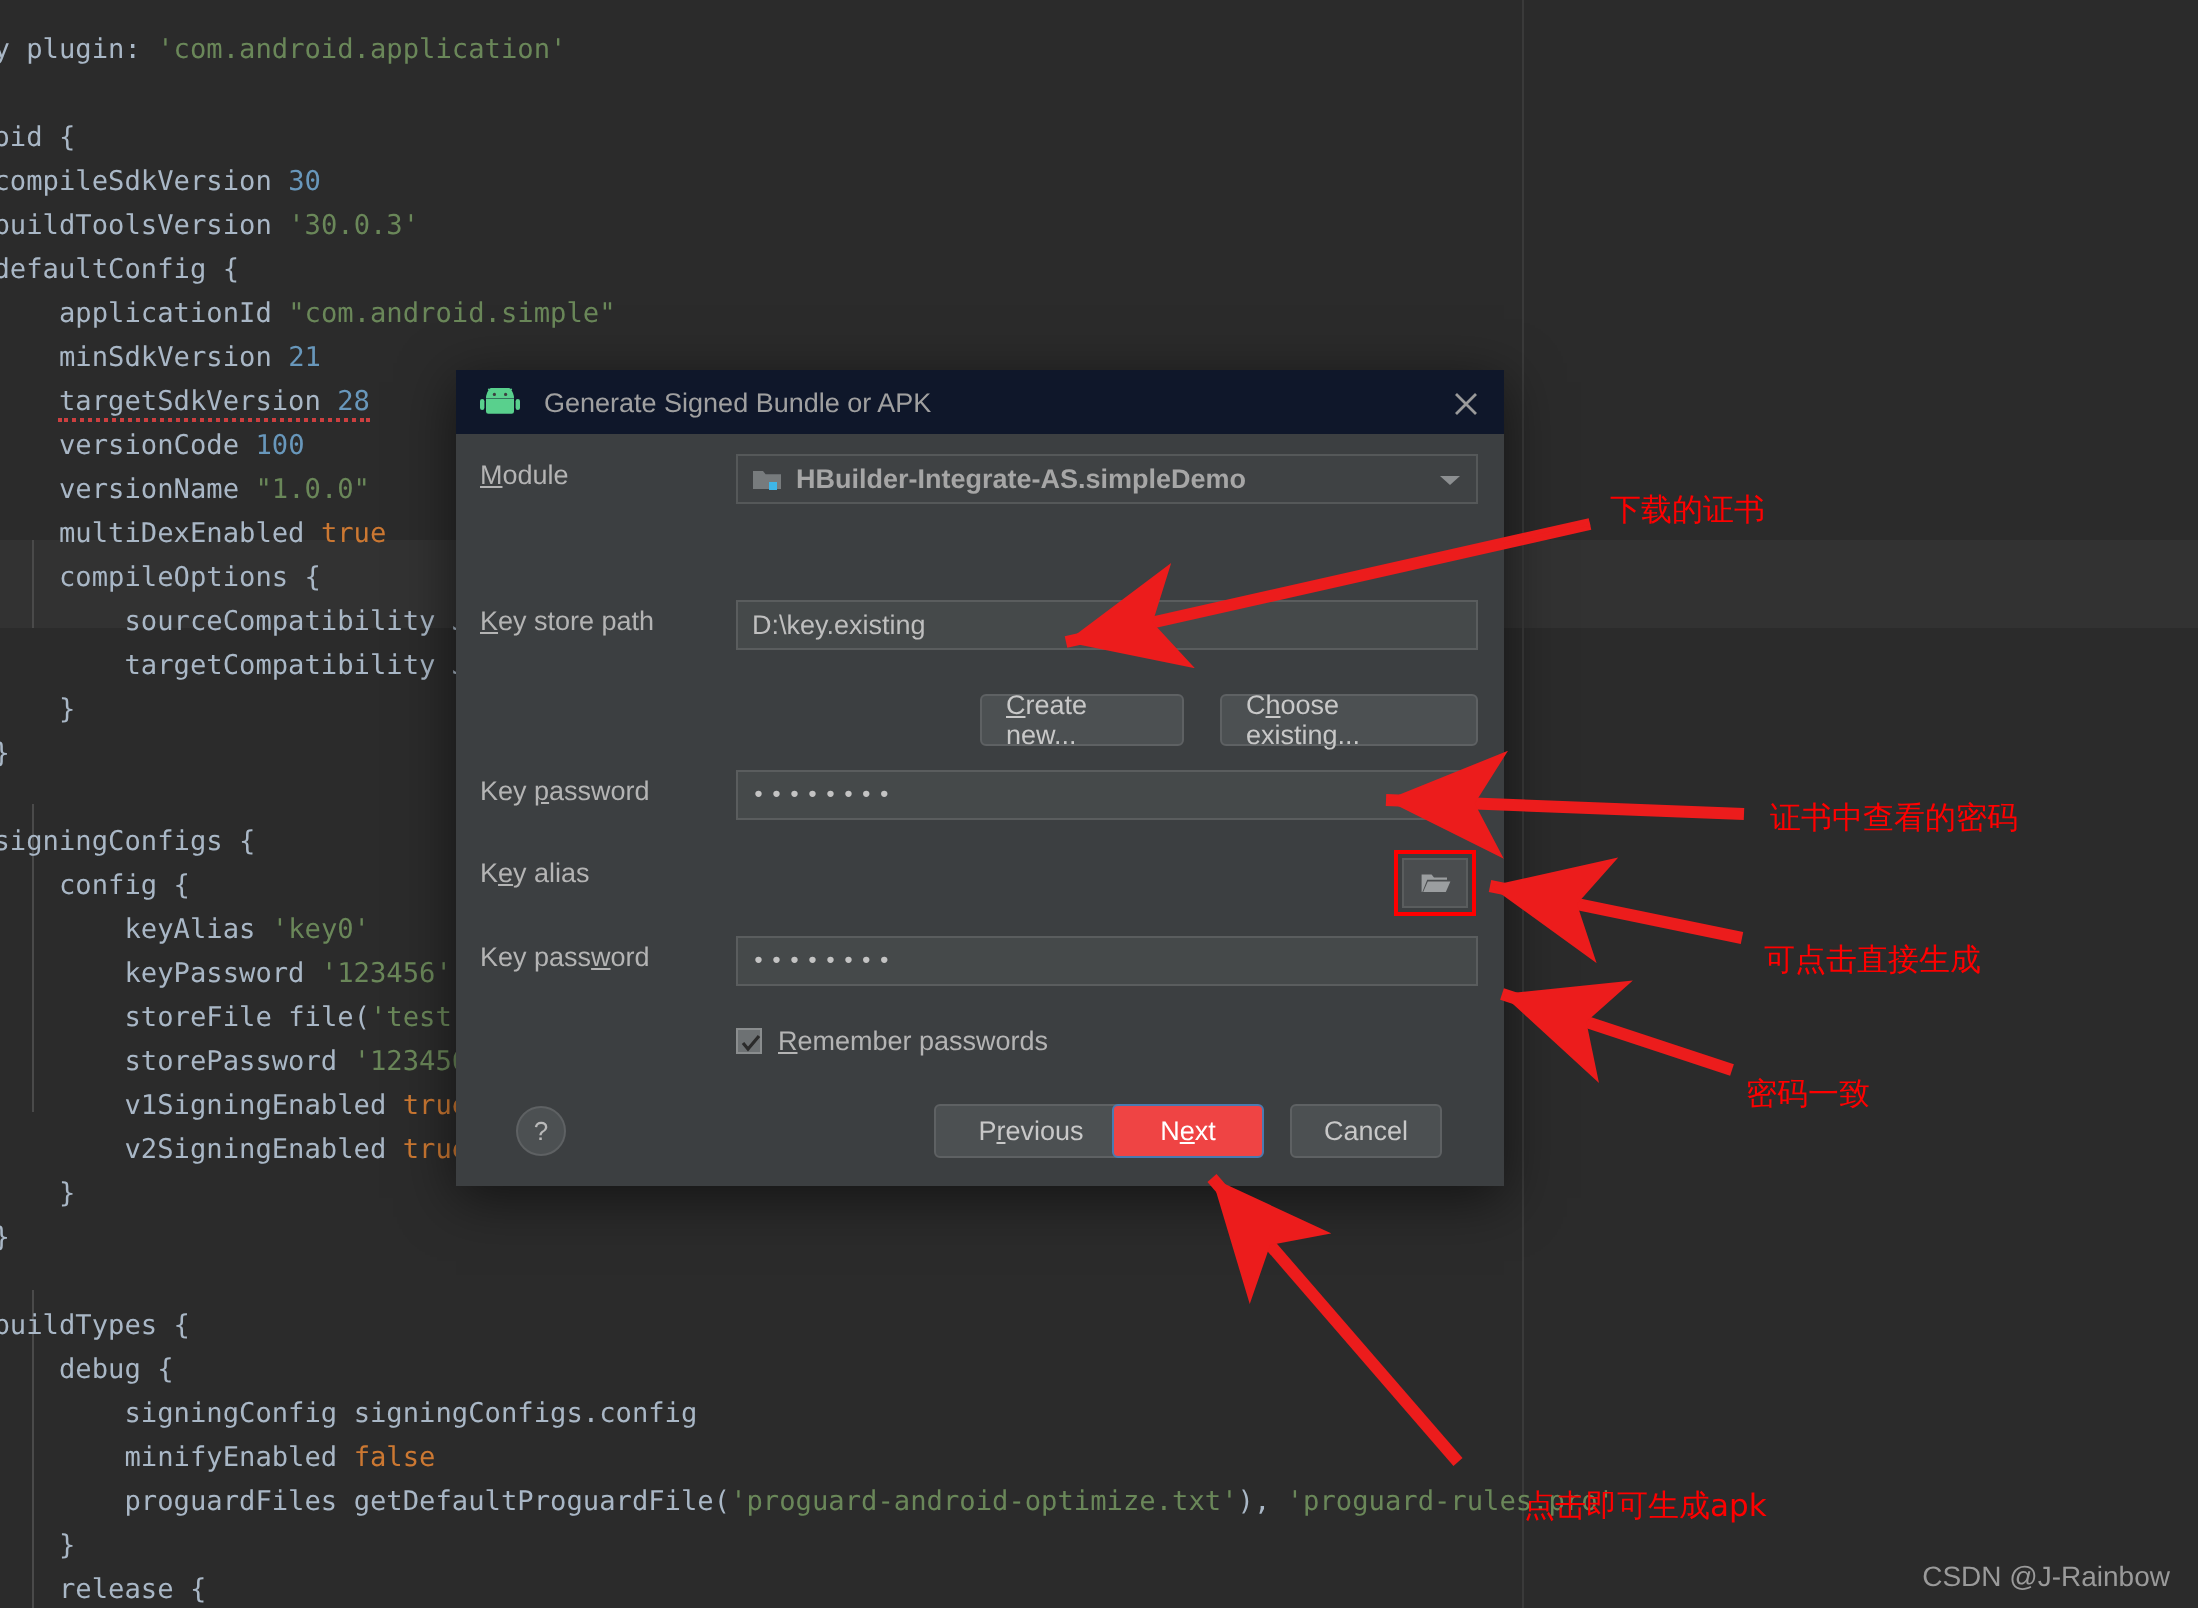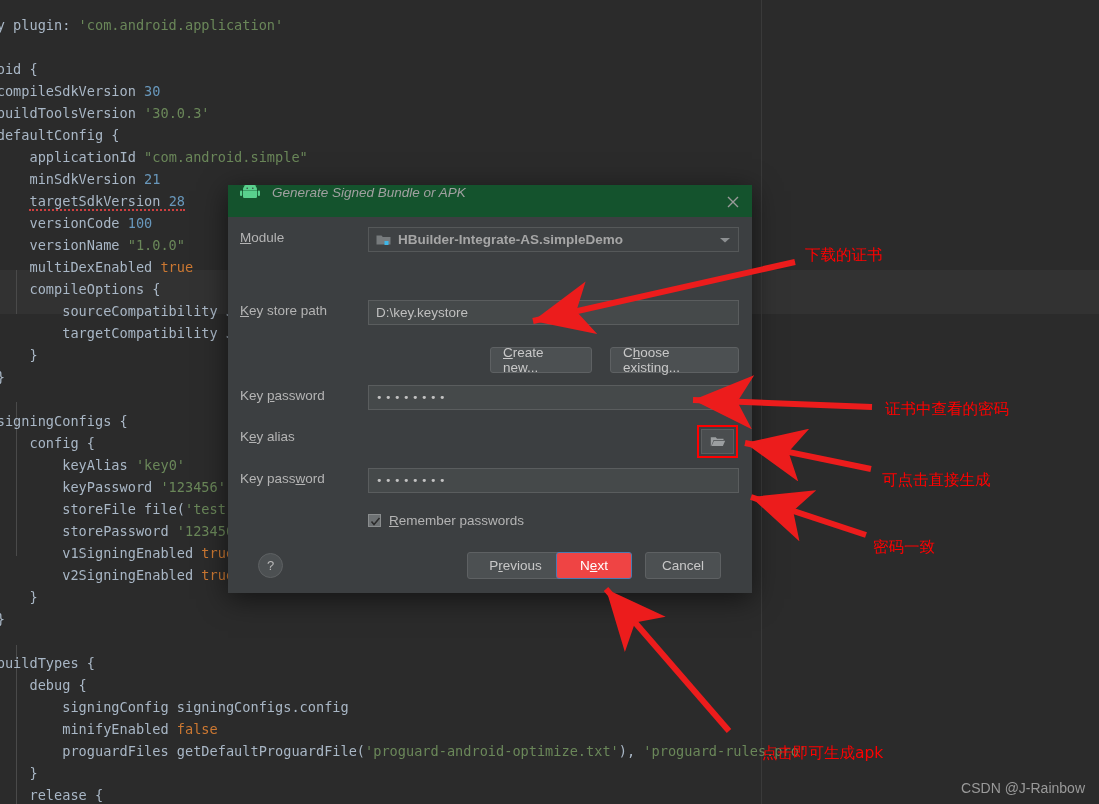--- a/index.html
+++ b/index.html
@@ -36,22 +36,22 @@
   .guide{position:absolute;top:0;width:1px;height:804px;background:#3a3a3a;}
 
   
   #dialog{
     position:absolute;left:228px;top:185px;width:524px;height:408px;
     background:#3c3f41;
     box-shadow:0 6px 26px rgba(0,0,0,.55);
     color:#bbbbbb;font-size:13px;
   }
   #titlebar{
-    position:relative;height:32px;background:#14532d;
-    display:flex;align-items:flex-start;padding:0 0 0 12px;font-style:italic;
+    position:relative;height:32px;background:#0f172a;
+    display:flex;align-items:center;padding:0 0 0 12px;
   }
   #titlebar .andro{width:20px;height:14px;margin-right:12px;flex:0 0 auto;}
   #title-text{color:#a0a0a0;font-size:13.5px;}
   #close-btn{
     position:absolute;right:10px;top:8px;width:18px;height:18px;
     cursor:default;
   }
   #close-btn svg{display:block;}
 
   .row{position:absolute;display:flex;align-items:center;}
@@ -163,21 +163,21 @@
     <span class="valtext">HBuilder-Integrate-AS.simpleDemo</span>
     <svg class="caret" width="12" height="8" viewBox="0 0 12 8">
       <path d="M1 2 L6 6.5 L11 2" fill="#8c8f91"></path>
     </svg>
   </div>
 
   <div class="row" style="left:12px;top:118px;">
     <span class="lbl"><span class="mn">K</span><span>ey store path</span></span>
   </div>
   <div class="field" style="position:absolute;left:140px;top:115px;width:371px;">
-    <span>D:\key.keystore</span>
+    <span>D:\key.existing</span>
   </div>
 
   <div class="btn" style="position:absolute;left:262px;top:162px;width:102px;">
     <span><span class="mn">C</span><span>reate new...</span></span>
   </div>
   <div class="btn" style="position:absolute;left:382px;top:162px;width:129px;">
     <span><span>C</span><span class="mn">h</span><span>oose existing...</span></span>
   </div>
 
   <div class="row" style="left:12px;top:203px;">

